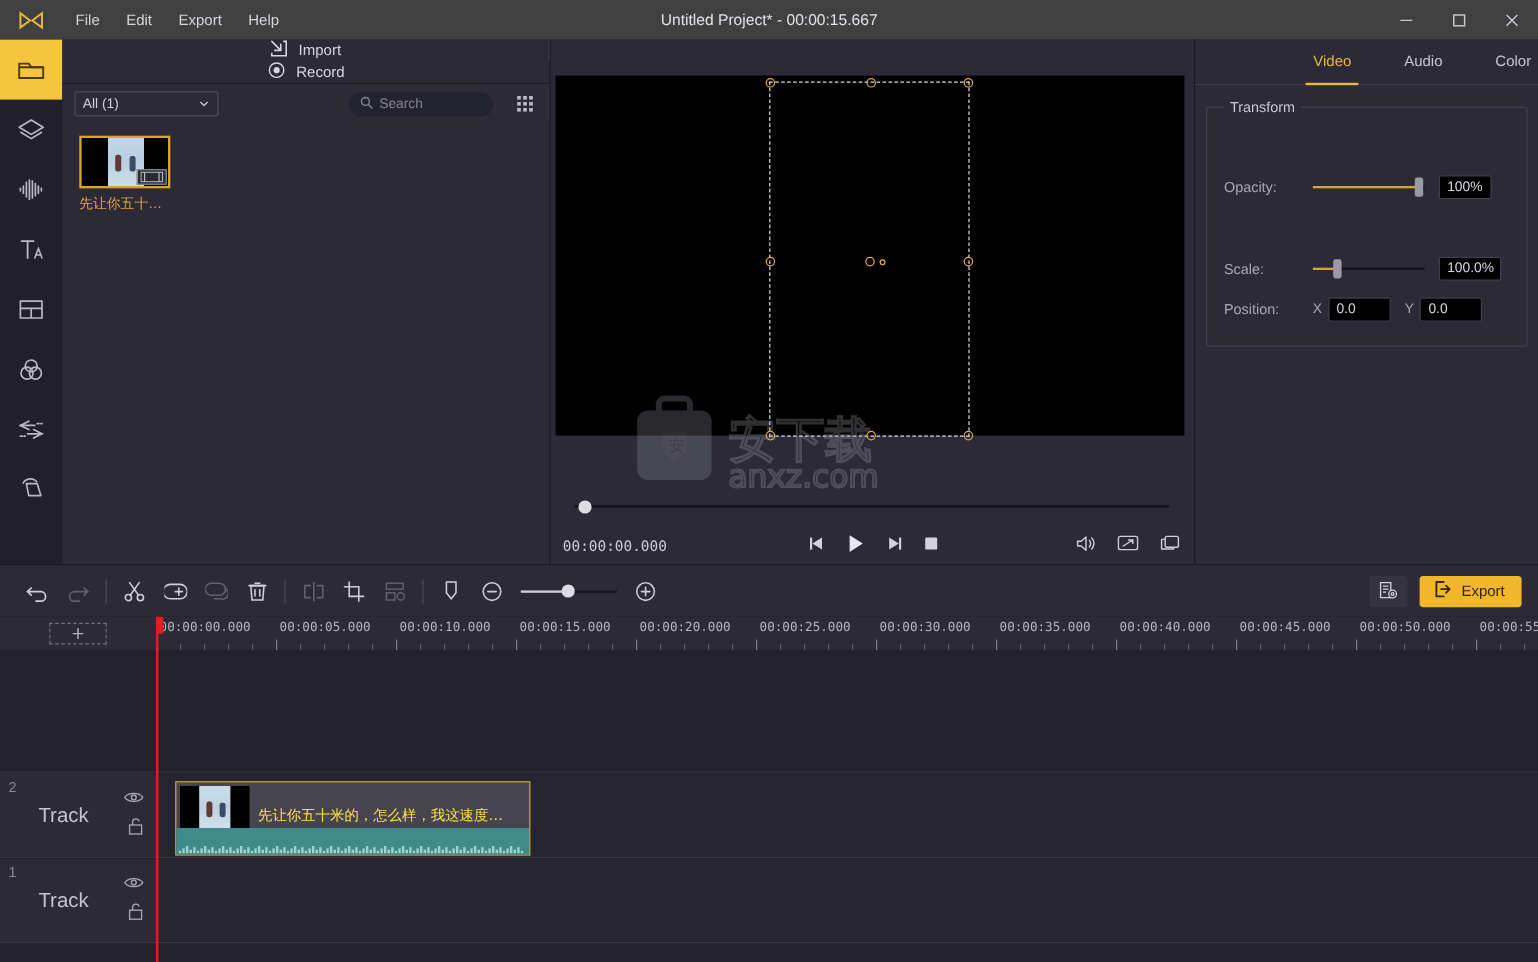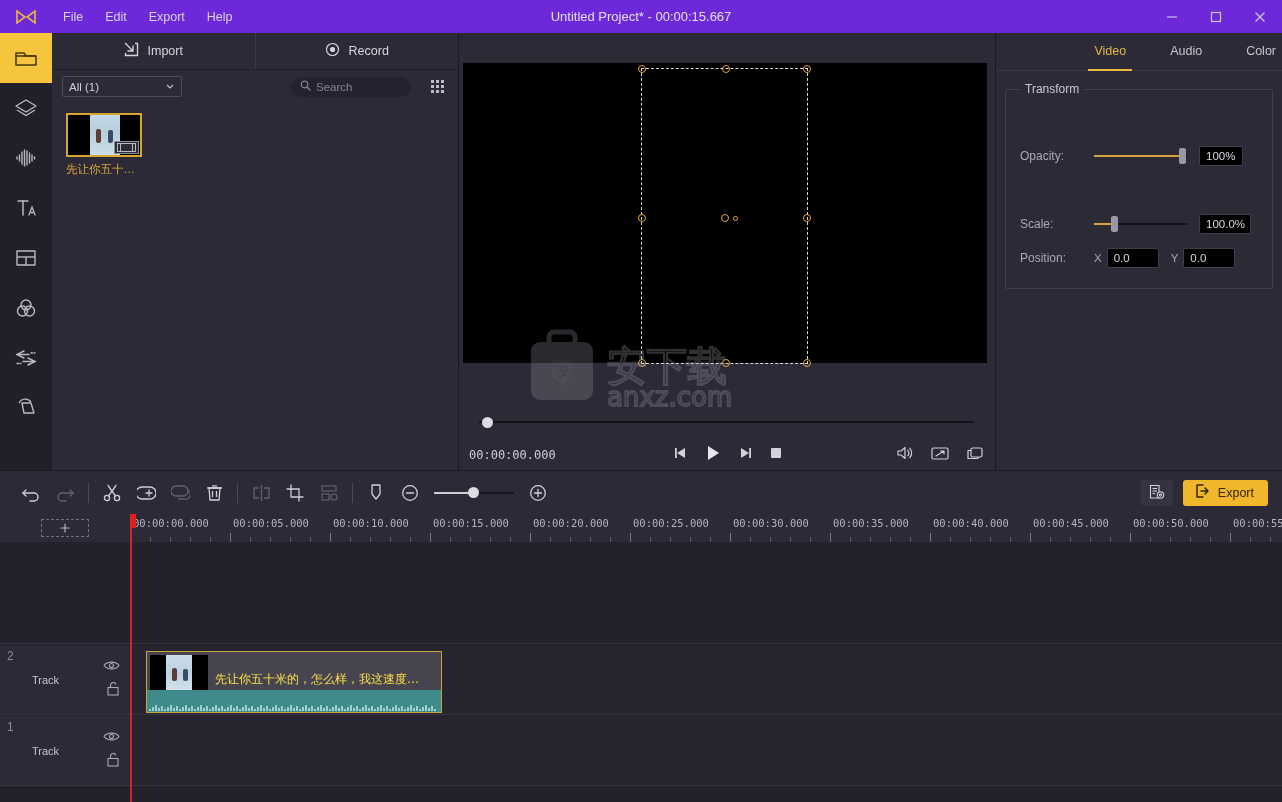--- a/index.html
+++ b/index.html
@@ -9,21 +9,21 @@
     font-family: "Liberation Sans", "DejaVu Sans", sans-serif;
     color: #c8c8d0;
     overflow: hidden;
     -webkit-font-smoothing: antialiased;
   }
   #app { position: relative; width: 1282px; height: 802px; }
 
   
   .titlebar {
     position: absolute; left: 0; top: 0; width: 1282px; height: 33px;
-    background: #6d28d9; display: flex; align-items: center;
+    background: #404040; display: flex; align-items: center;
   }
   .logo { width: 52px; height: 33px; display: flex; align-items: center; justify-content: center; }
   .menus { display: flex; align-items: center; gap: 0px; margin-left: 0px; }
   .menu-item { padding: 4px 11px; font-size: 12.5px; color: #d4d4dc; cursor: default; }
   .title-text {
     position: absolute; left: 0; right: 0; text-align: center;
     font-size: 13px; color: #e2e2ea; pointer-events: none;
   }
   .wbtns { position: absolute; right: 0; top: 0; height: 33px; display: flex; }
   .wbtn { width: 44px; height: 33px; display: flex; align-items: center; justify-content: center; }
@@ -38,21 +38,21 @@
   }
   .rail-item.active { background: #f5c53d; }
   .rail-item.active svg { stroke: #4a3a10; }
   .rail-item svg { stroke: #b9b9c4; }
 
   
   .media-panel {
     position: absolute; left: 52px; top: 33px; width: 407px; height: 437px;
     background: #2b2a36; border-right: 1px solid #1b1a23;
   }
-  .media-tabs { display: flex; height: 37px; border-bottom: 1px solid #1f1e27; }
+  .media-tabs { display: flex; height: 37px; border-bottom: 1px solid #1f1e27; flex-direction: column; }
   .media-tab {
     flex: 1; display: flex; align-items: center; justify-content: center; gap: 9px;
     font-size: 12.5px; color: #d6d6de; border-right: 1px solid #3c3b48;
   }
   .media-tab:last-child { border-right: none; }
   .media-bar {
     height: 33px; display: flex; align-items: center; padding: 0 10px; gap: 8px;
     background: #2b2a36;
   }
   .dd {
@@ -178,21 +178,21 @@
   .addtrack { width: 48px; height: 18px; border: 1px dashed #6f6e7b; display: flex; align-items: center; justify-content: center; }
   .ruler { position: absolute; left: 130px; top: 0; width: 1152px; height: 28px; background: #2b2a36; overflow: hidden; }
   .tick-label { position: absolute; top: 3px; font-size: 10.5px; color: #b5b5bf; font-family: "DejaVu Sans Mono", monospace; white-space: nowrap; }
   .tick-major { position: absolute; bottom: 0; width: 1px; height: 9px; background: #7a7986; }
   .tick-minor { position: absolute; bottom: 0; width: 1px; height: 5px; background: #5c5b68; }
   .tl-body { position: absolute; left: 0; top: 28px; width: 1282px; height: 260px; }
   .empty-band { position: absolute; left: 0; top: 0; width: 1282px; height: 102px; background: #23222c; border-bottom: 1px solid #36353f;}
   .track { position: absolute; left: 0; width: 1282px; }
   .track-head { position: absolute; left: 0; top: 0; width: 130px; height: 100%; background: #2b2a36; border-bottom: 1px solid #36353f; }
   .track-num { position: absolute; left: 7px; top: 4px; font-size: 12px; color: #8a8995; }
-  .track-label { position: absolute; left: 32px; top: 50%; transform: translateY(-50%); font-size: 11px; color: #c5c5cd; }
+  .track-label { position: absolute; left: 32px; top: 50%; transform: translateY(-50%); font-size: 17px; color: #c5c5cd; }
   .eye { position: absolute; right: 10px; top: 12px; }
   .lock { position: absolute; right: 10px; top: 36px; }
   .track-lane { position: absolute; left: 130px; top: 0; right: 0; height: 100%; border-bottom: 1px solid #36353f; background: #26252f; }
   .clip {
     position: absolute; top: 6px; height: 62px; background: #46454f;
     border: 1px solid #c8a63c; overflow: hidden;
   }
   .clip-thumb { position: absolute; left: 3px; top: 3px; width: 58px; height: 40px; background: #000; overflow: hidden; }
   .clip-thumb .cs { position: absolute; left: 16px; top: 0; width: 26px; height: 40px;
      background: linear-gradient(#cadde9 0%, #bdd3e1 45%, #d6e5ee 100%); }

